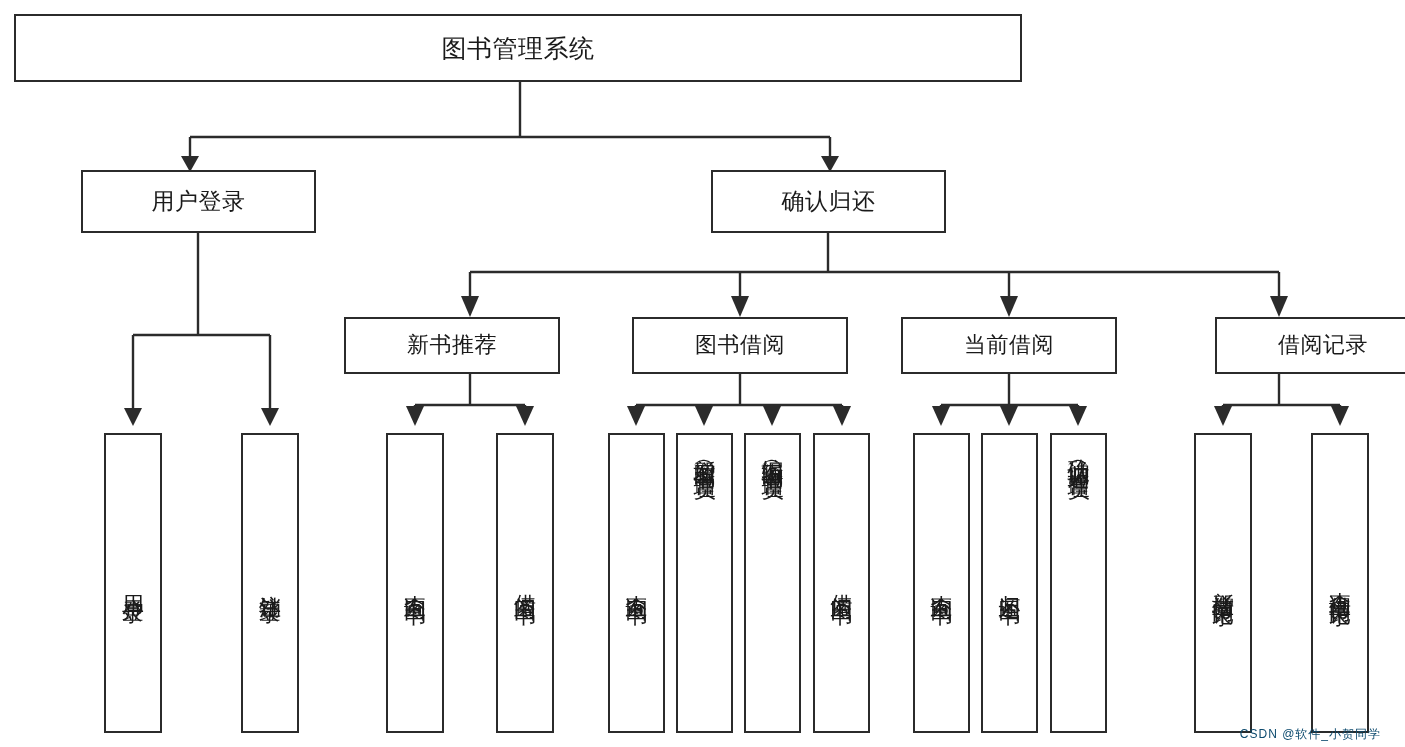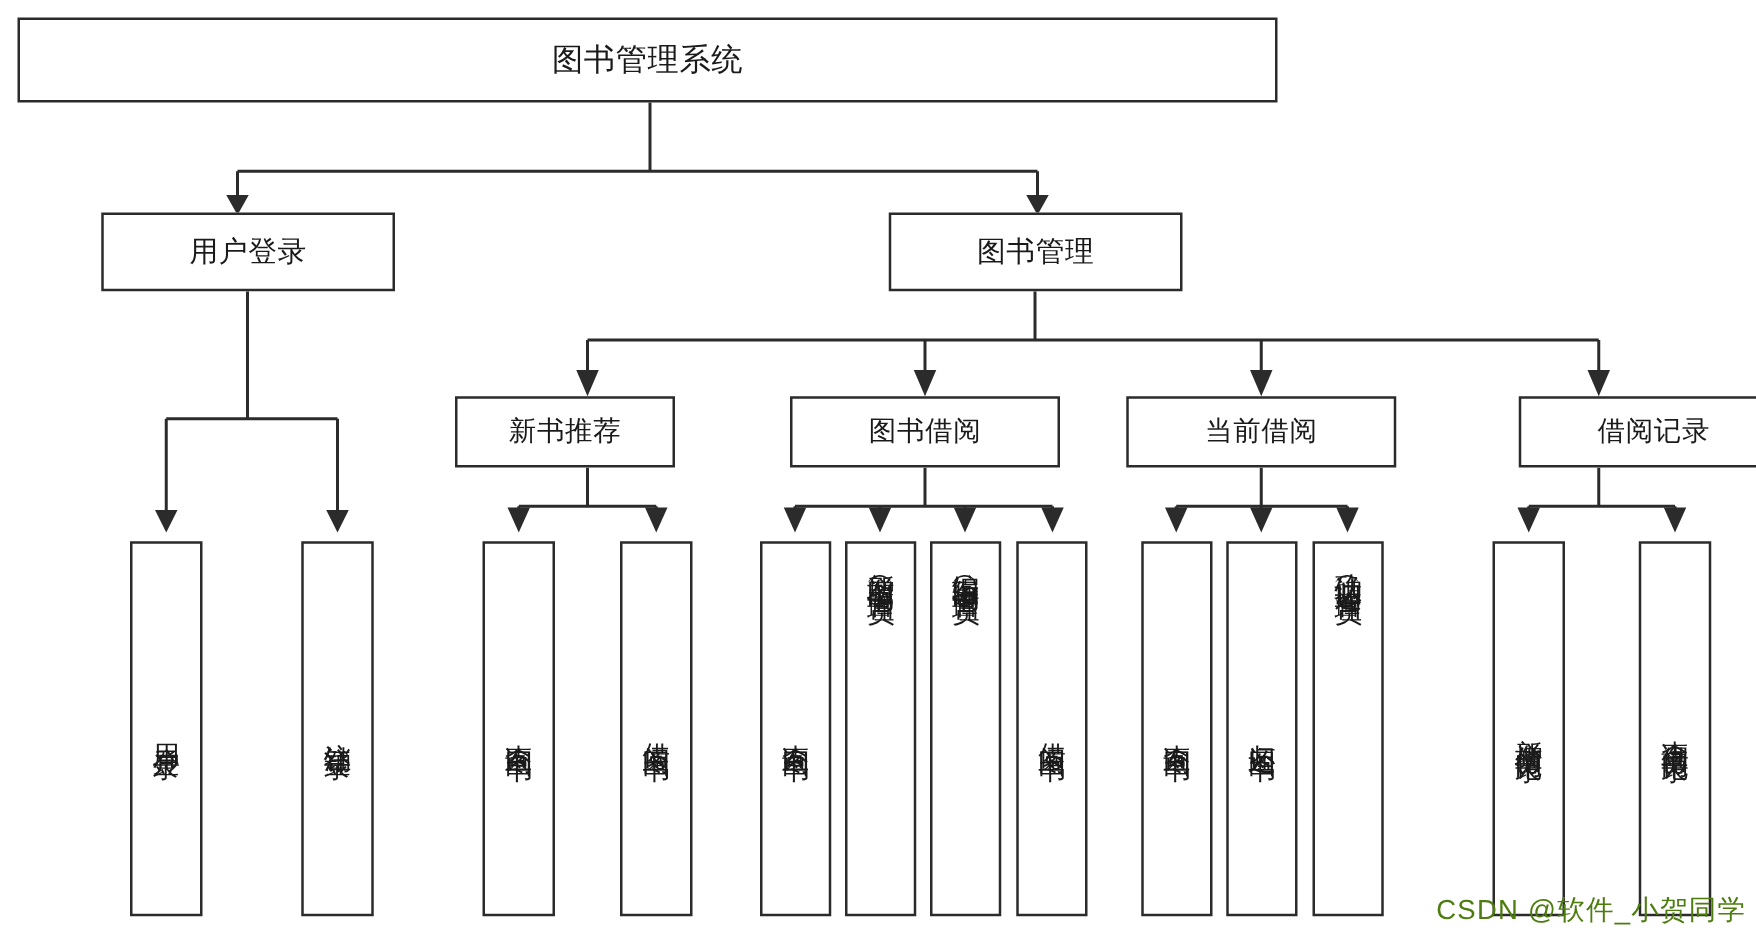--- a/index.html
+++ b/index.html
@@ -68,24 +68,24 @@
   }
   .wire {
     stroke: #2b2b2b;
     stroke-width: 2.4;
     fill: none;
   }
   .arrowhead { fill: #2b2b2b; }
 
   #watermark {
     position: absolute;
-    right: 8px;
+    right: 24px;
     bottom: 4px;
-    font-size: 22px;
-    color: #4d7c0f;
+    font-size: 12px;
+    color: #0c4a6e;
     letter-spacing: 1px;
     white-space: nowrap;
   }
 </style>
 </head>
 <body>
 
 <div id="canvas">
 
   <svg id="wires" viewBox="0 0 1405 747">
@@ -153,24 +153,24 @@
   </svg>
 
   <div class="node h-node" id="root-node" style="left:14px; top:14px; width:1008px; height:68px;">
     <span class="node-label">图书管理系统</span>
   </div>
 
   <div class="node h-node lvl2" style="left:81px; top:170px; width:235px; height:63px;">
     <span class="node-label">用户登录</span>
   </div>
   <div class="node h-node lvl2" style="left:711px; top:170px; width:235px; height:63px;">
-    <span class="node-label">图书管理</span>
-  </div>
-
-  <div class="node h-node lvl3" style="left:364px; top:317px; width:176px; height:57px;">
+    <span class="node-label">确认归还</span>
+  </div>
+
+  <div class="node h-node lvl3" style="left:344px; top:317px; width:216px; height:57px;">
     <span class="node-label">新书推荐</span>
   </div>
   <div class="node h-node lvl3" style="left:632px; top:317px; width:216px; height:57px;">
     <span class="node-label">图书借阅</span>
   </div>
   <div class="node h-node lvl3" style="left:901px; top:317px; width:216px; height:57px;">
     <span class="node-label">当前借阅</span>
   </div>
   <div class="node h-node lvl3" style="left:1171px; top:317px; width:216px; height:57px;margin-left:44px;">
     <span class="node-label">借阅记录</span>

